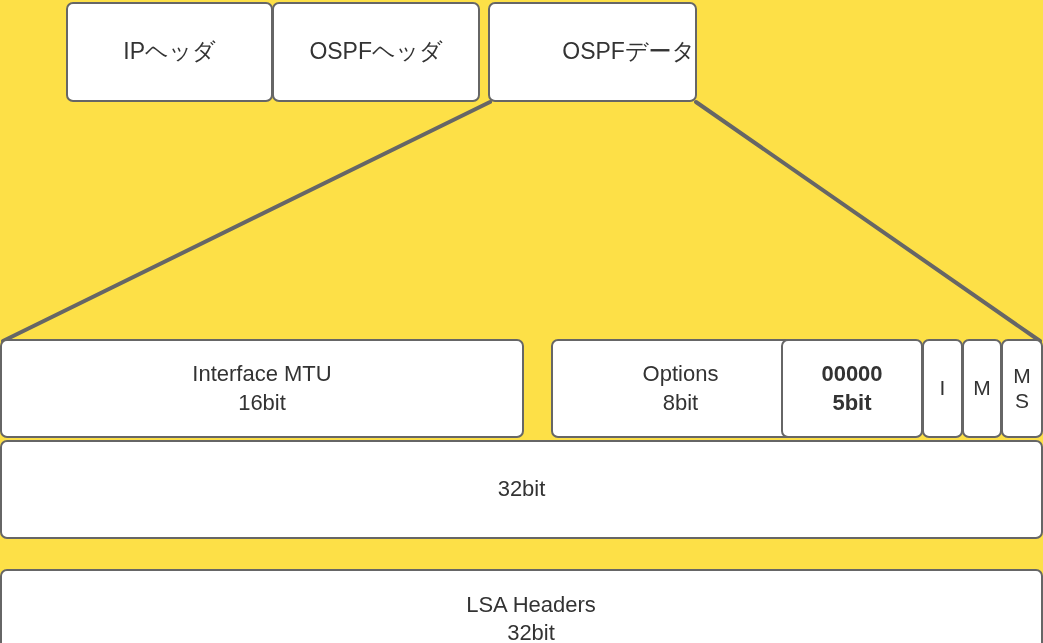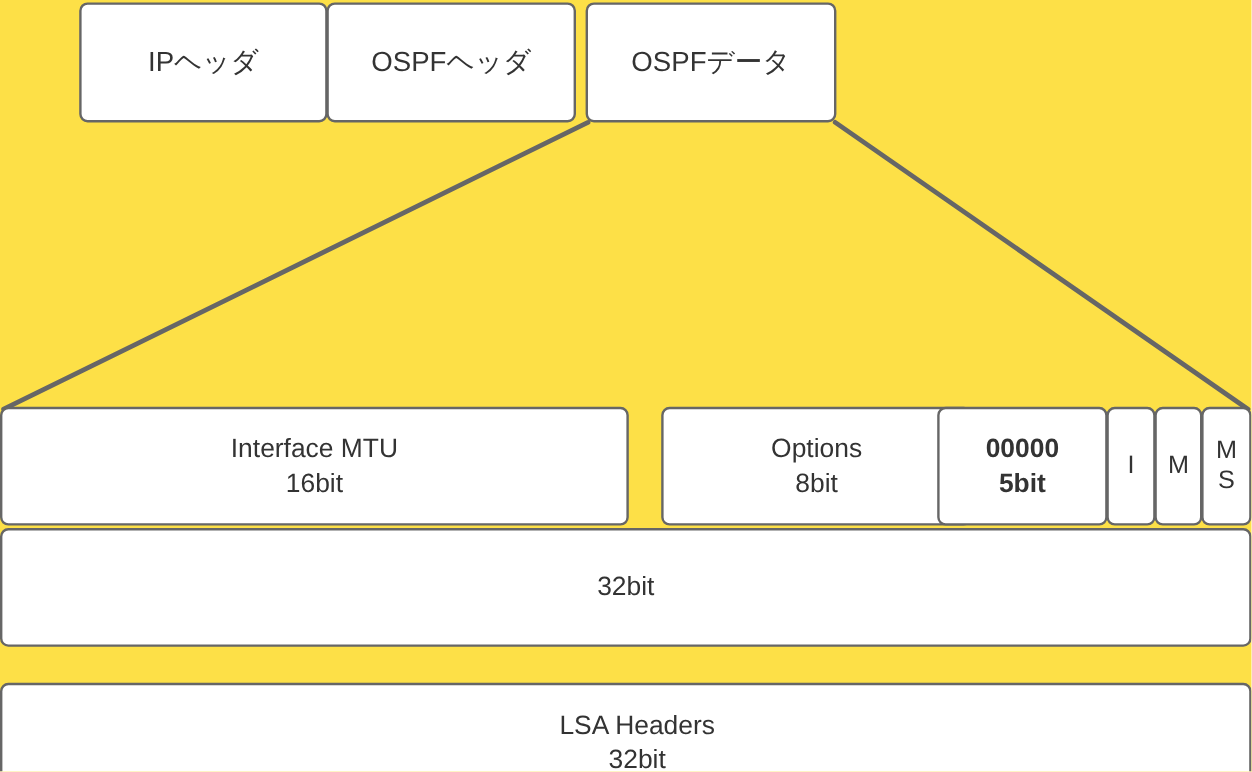--- a/index.html
+++ b/index.html
@@ -36,21 +36,21 @@
   }
 
   
   .packet-box {
     height: 100px;
     top: 2px;
     font-size: 23px;
   }
   #pkt0 { left: 66px;  width: 207px; }
   #pkt1 { left: 272px; width: 208px; }
-  #pkt2 { left: 488px; width: 209px; }
+  #pkt2 { left: 488px; width: 209px; align-items: flex-end; }
 
   
   #funnel {
     position: absolute;
     left: 0;
     top: 96px;
     width: 1043px;
     height: 250px;
     pointer-events: none;
   }

